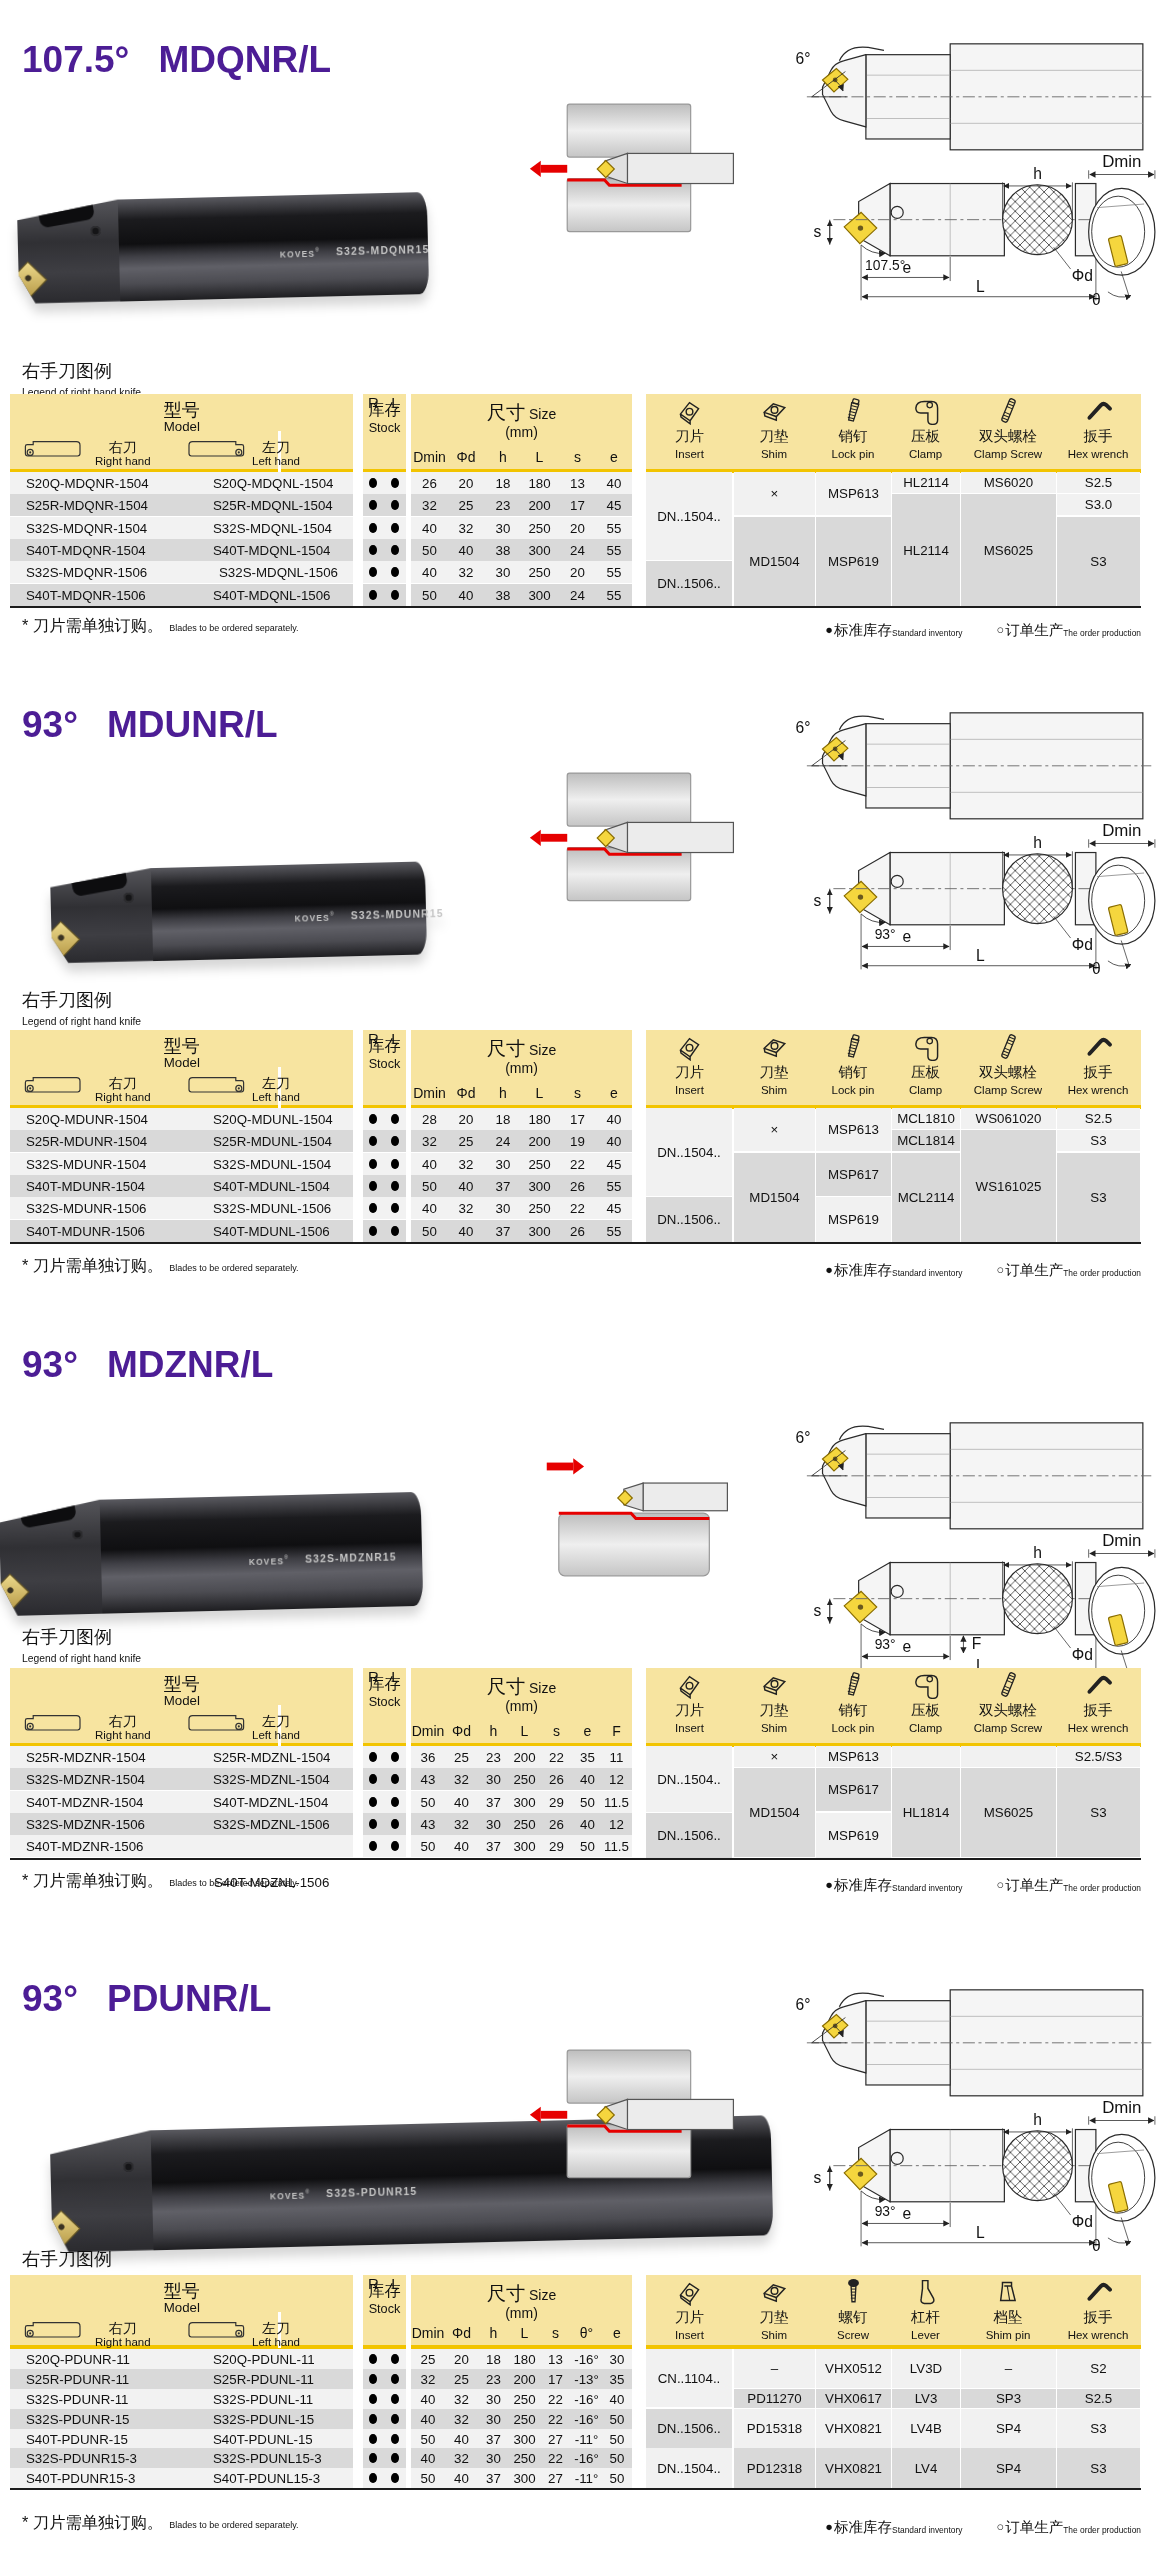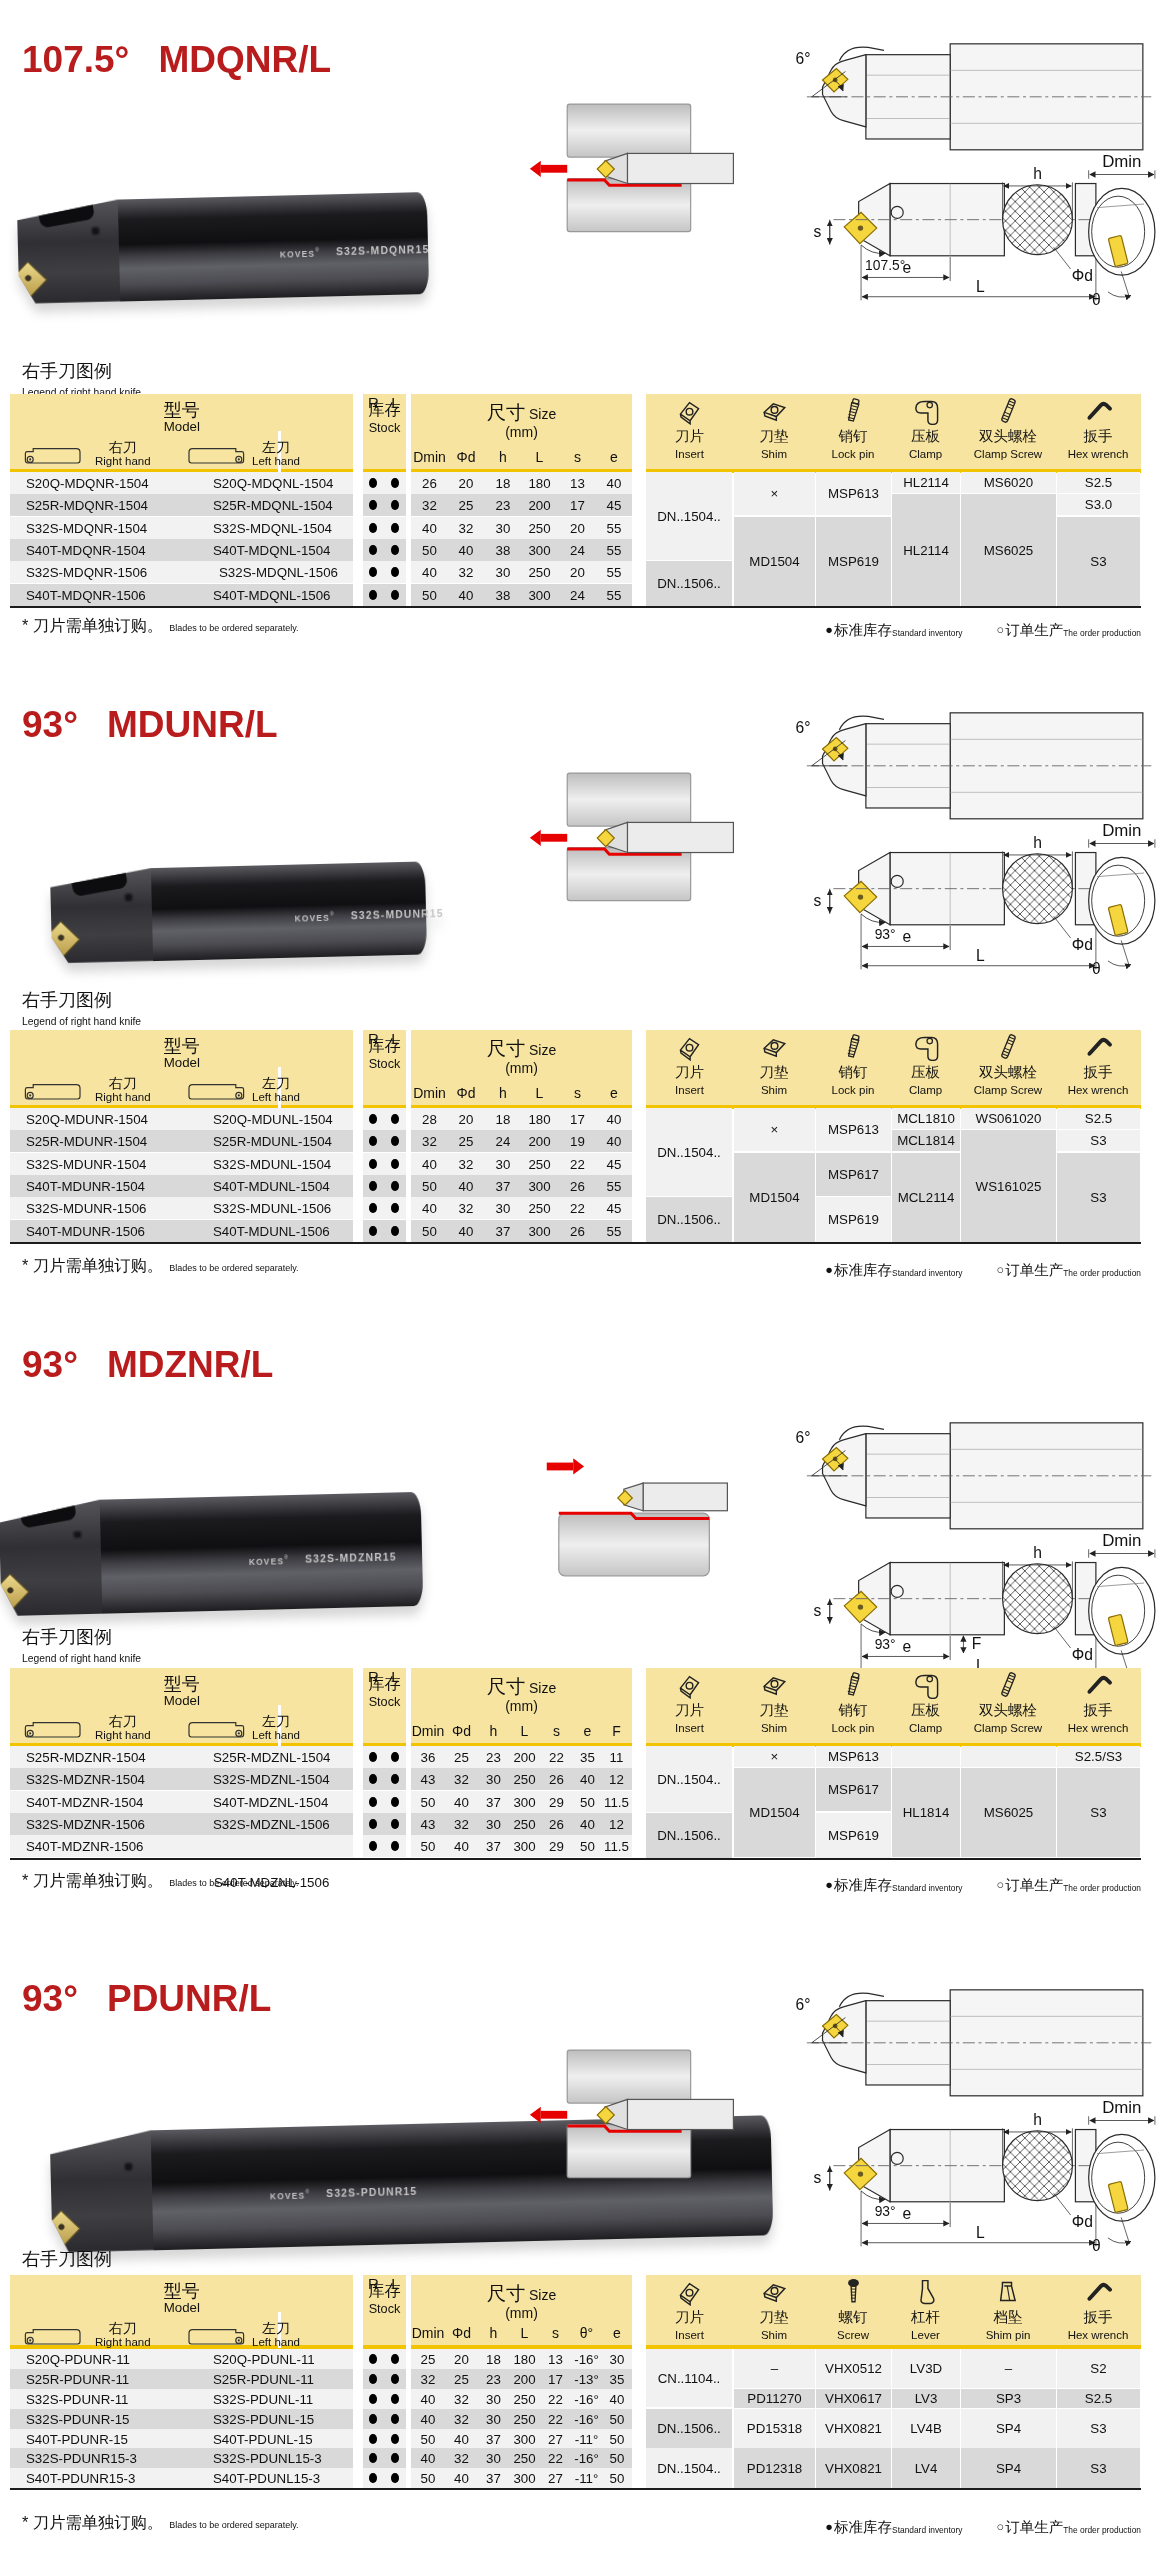--- a/index.html
+++ b/index.html
@@ -1,20 +1,20 @@
 <!DOCTYPE html>
 <html style="font-size:9.6px"><head>
 <meta charset="utf-8">
 <style>
   html,body{margin:0;padding:0;background:#fff;}
   #page{position:relative;width:1158px;height:2576px;background:#fff;overflow:hidden;
         font-family:"Liberation Sans",sans-serif;color:#111;}
   .sec{position:absolute;left:0;width:1158px;}
   
-  .title{position:absolute;left:22px;font-size:37px;font-weight:bold;color:#b91c1c;white-space:nowrap;letter-spacing:0;}
+  .title{position:absolute;left:22px;font-size:37px;font-weight:bold;color:#4c1d95;white-space:nowrap;letter-spacing:0;}
   .t-model{margin-left:29px;}
   
   .legend{position:absolute;left:22px;}
   .legend-cn{font-size:18px;color:#111;}
   .legend-en{font-size:10.3px;color:#111;margin-top:4.2px;}
   
   .photo{position:absolute;}
   .pbar{position:absolute;left:0;top:16%;width:100%;height:64%;transform:rotate(-1.4deg);display:flex;
         filter:drop-shadow(0 9.6px 5.4px rgba(0,0,0,0.16));}
   .phead{width:101px;position:relative;background:linear-gradient(180deg,#55555a,#303034 40%,#3e3e43 70%,#2a2a2e);
@@ -44,21 +44,21 @@
   .thead{position:absolute;top:0;left:0;width:1158px;height:var(--hh);}
   .hz{position:absolute;top:0;height:var(--hh);background:#F7E4A0;}
   .hz-model{left:10.3px;width:343px;} .hz-stock{left:363px;width:43px;}
   .hz-size{left:411px;width:221px;} .hz-hw{left:646px;width:495px;}
   .gold{position:absolute;top:var(--hh);height:3.6px;background:#F2C400;}
   .g-model{left:10.3px;width:343px;} .g-stock{left:363px;width:43px;}
   .g-size{left:411px;width:221px;} .g-hw{left:646px;width:495px;}
   .mh-split{position:absolute;left:278px;top:37px;width:3px;height:calc(var(--hh) - 34px);background:#fff;}
   .mh-cn{position:absolute;left:10.3px;width:343px;top:3.6px;text-align:center;font-size:18px;}
   .mh-en{position:absolute;left:10.3px;width:343px;top:25px;text-align:center;font-size:13.3px;}
-  .mh-hand{position:absolute;top:45px;display:flex;align-items:flex-end;gap:6px;}
+  .mh-hand{position:absolute;top:45px;display:flex;align-items:flex-start;gap:6px;}
   .mh-right{left:23px;} .mh-left{left:180px;}
   .hand-glyph{width:66px;height:22px;}
   .hand-labels{text-align:center;}
   .hand-cn{font-size:14px;line-height:1.15;}
   .hand-en{font-size:11.5px;line-height:1.15;}
   .sh-cn{position:absolute;left:363px;width:43px;top:4.8px;text-align:center;font-size:16.3px;}
   .sh-en{position:absolute;left:363px;width:43px;top:26.5px;text-align:center;font-size:12.7px;}
   .sh-r{position:absolute;left:362px;width:23px;text-align:center;font-size:15px;}
   .sh-l{position:absolute;left:384px;width:23px;text-align:center;font-size:15px;}
   .zh-line{position:absolute;left:411px;width:221px;top:4.8px;text-align:center;}

